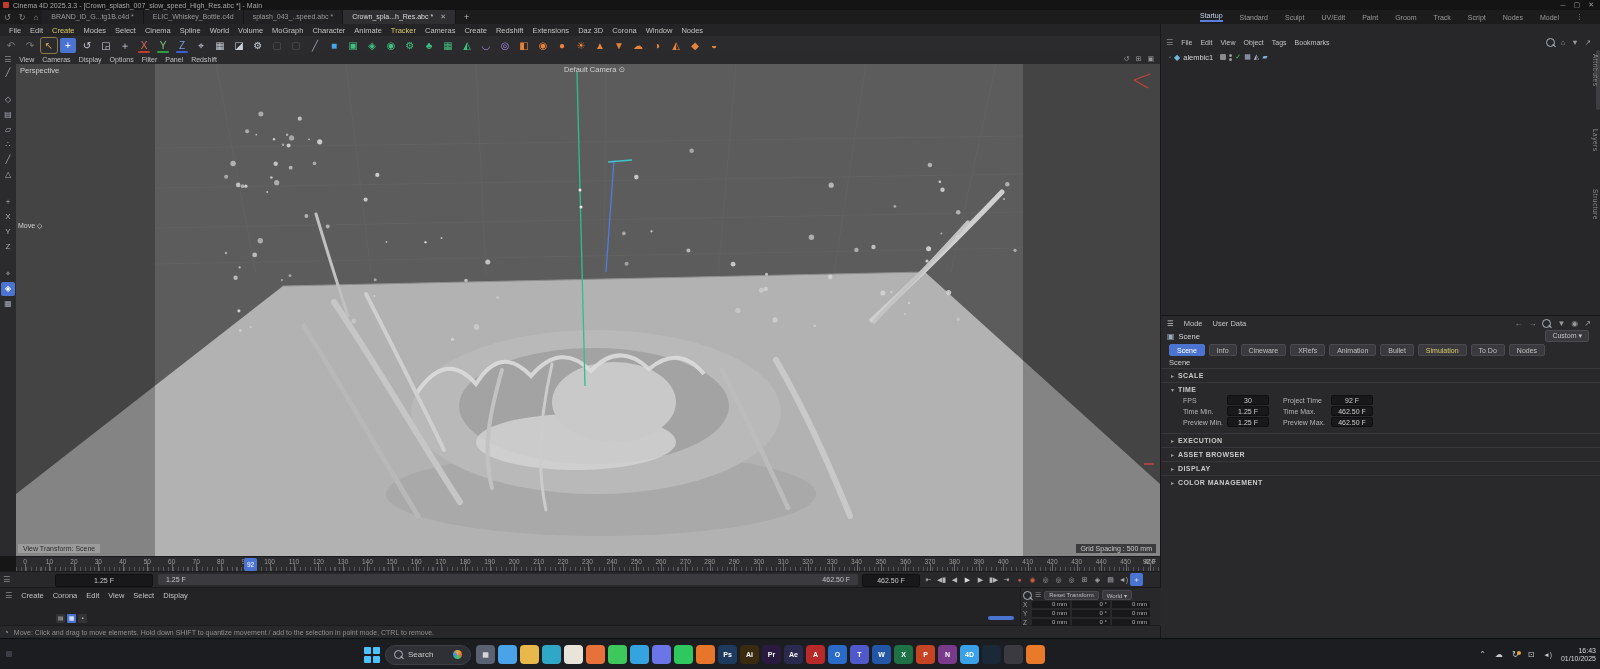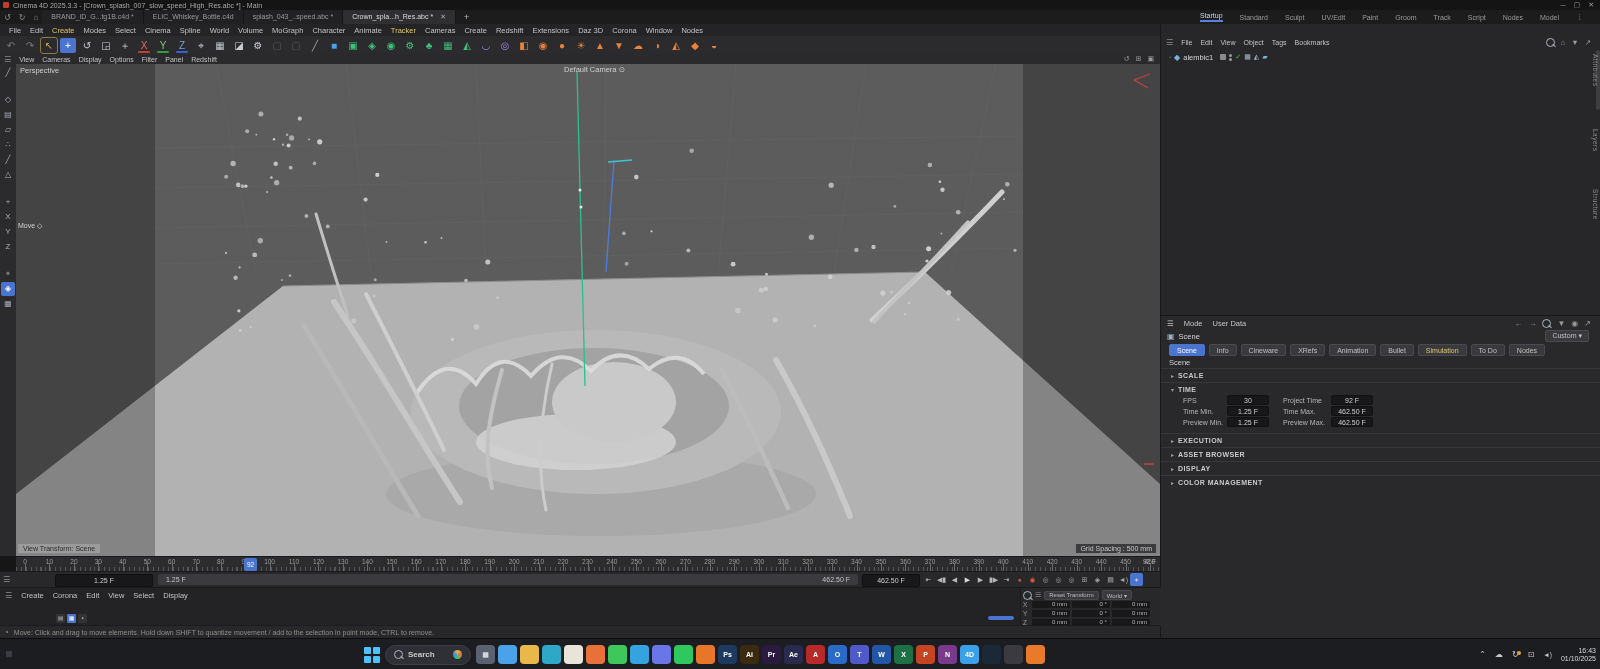--- a/index.html
+++ b/index.html
@@ -105,21 +105,21 @@
   .cax{font-size:6.5px;color:#9a9a9a;width:7px;}
   .cbox{background:#18181a;border-radius:1px;color:#b8b8b8;font-size:6px;width:38px;text-align:right;padding:0.5px 3px 0.5px 0;box-sizing:border-box;}
   
   #statusbar{left:0;top:625px;width:1160px;height:13px;background:#28282a;border-top:1px solid #1b1b1d;color:#8f8f8f;font-size:7px;}
   #statusbar .ic{color:#8a9ab5;margin:0 5px 0 4px;font-size:8px;}
   #taskbar{left:0;top:638px;width:1600px;height:31px;background:#1b1d21;border-top:1px solid #0c0d0f;}
   #tb-center{position:absolute;left:364px;top:0;height:31px;display:flex;align-items:center;gap:5px;}
   #winlogo{width:16px;height:16px;display:grid;grid-template-columns:7px 7px;grid-gap:2px;}
   #winlogo i{background:#4cc2ff;border-radius:1px;}
   #searchpill{width:86px;height:20px;background:#2e3036;border:1px solid #3c3f46;border-radius:10px;display:flex;align-items:center;gap:5px;padding:0 8px;box-sizing:border-box;}
-  #searchpill .ph{color:#c9c9c9;font-size:8px;font-weight:bold;}
+  #searchpill .ph{color:#c9c9c9;font-size:8px;}
   #searchpill .bingdot{width:9px;height:9px;border-radius:50%;margin-left:auto;
     background:conic-gradient(#e8b33a,#e8713a,#3ac86a,#3a8fe8,#e8b33a);}
   .app{width:19px;height:19px;border-radius:4px;display:flex;align-items:center;justify-content:center;
     color:#fff;font-size:7px;font-weight:bold;}
   #tb-tray{position:absolute;right:4px;top:0;height:31px;display:flex;align-items:center;gap:9px;color:#c9c9c9;font-size:8px;}
   #clock{text-align:right;color:#d8d8d8;font-size:7px;line-height:8px;}
   .mag{width:7px;height:7px;border:1.2px solid #aeb4bd;border-radius:50%;position:relative;display:inline-block;}
   .mag:after{content:"";position:absolute;width:4px;height:1.2px;background:#aeb4bd;left:5px;top:6px;transform:rotate(45deg);}
 </style>
 </head>

